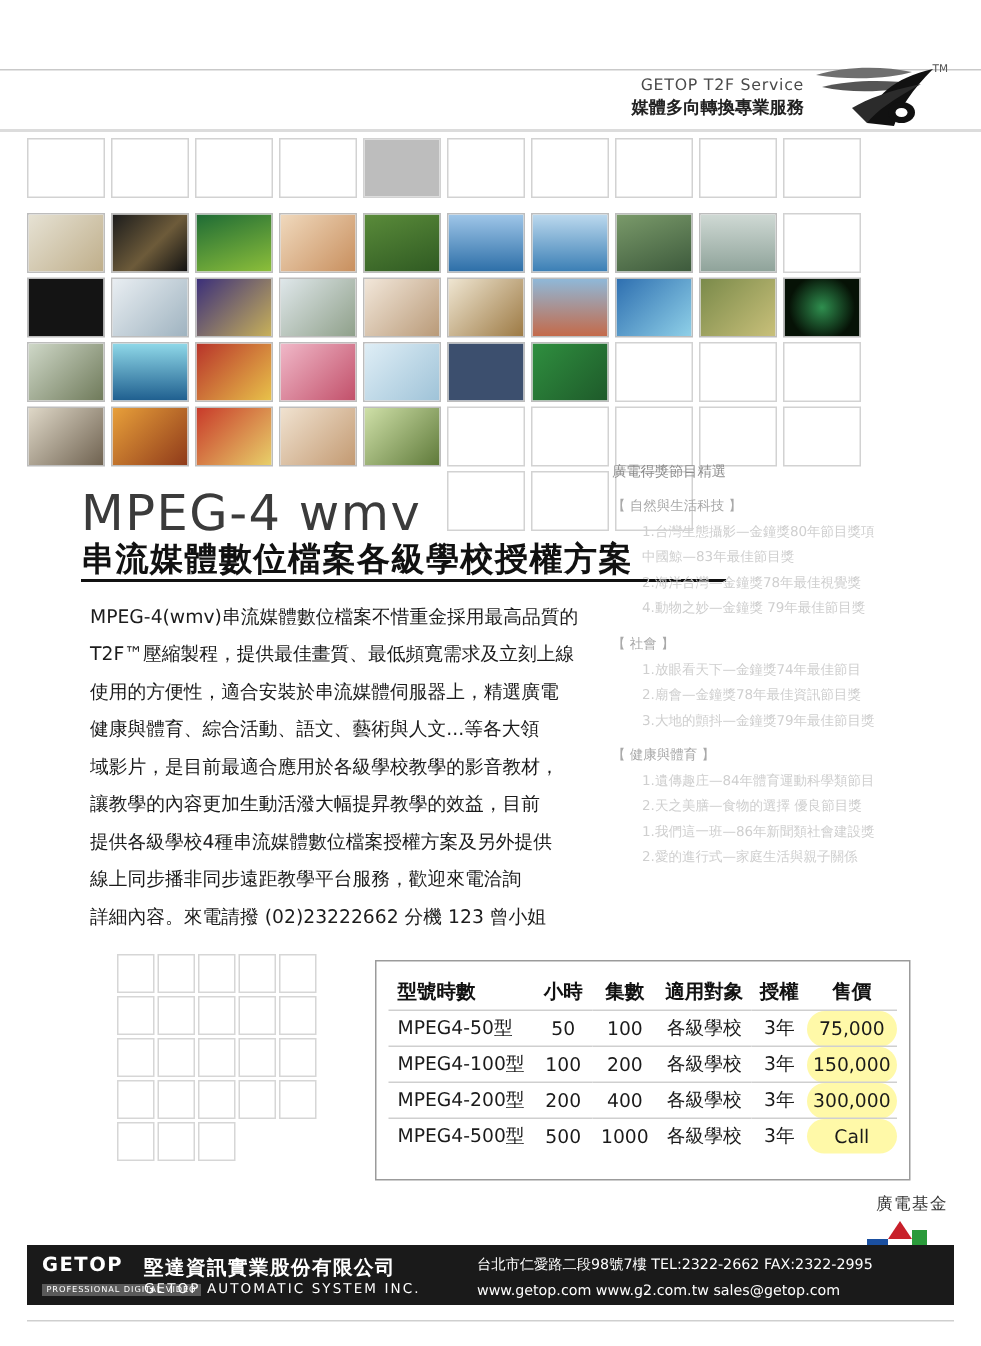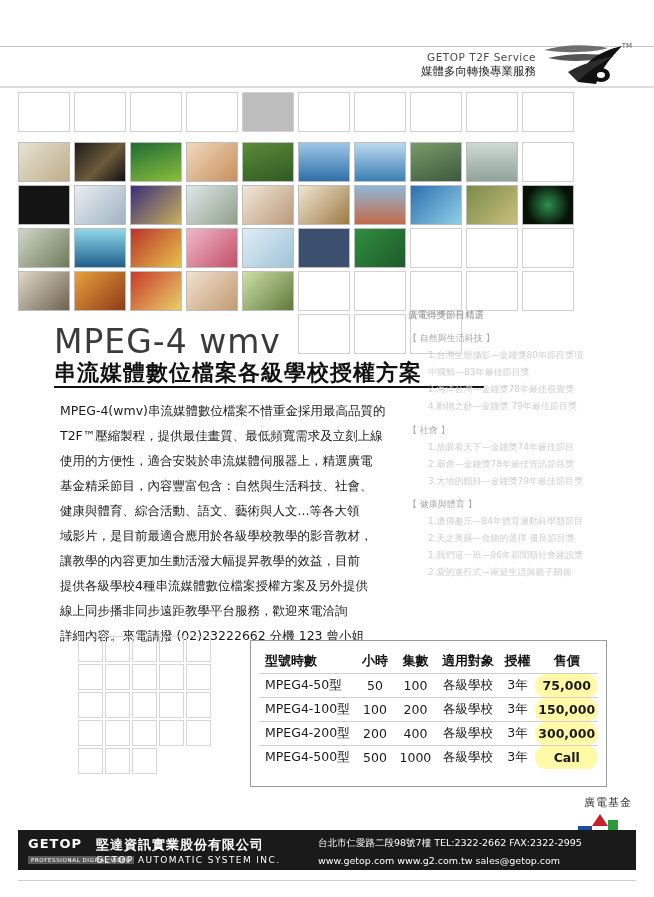--- a/index.html
+++ b/index.html
@@ -12,21 +12,21 @@
     color:#111;
   }
   .page{position:absolute;left:0;top:0;width:654px;height:897px;background:#fff;}
 
   
   .header{position:absolute;left:0;top:0;width:654px;height:88px;}
   .hdr-rule{position:absolute;left:0;top:46px;width:654px;height:1px;background:#c9c9c9;}
   .hdr-rule2{position:absolute;left:0;top:86px;width:654px;height:2px;background:#dcdcdc;}
   .hdr-text{position:absolute;right:118px;top:50px;text-align:right;line-height:1.35;}
   .hdr-line1{font-size:10.5px;color:#4a4a4a;letter-spacing:.5px;}
-  .hdr-line2{font-size:11.5px;color:#222;font-weight:normal;}
+  .hdr-line2{font-size:11.5px;color:#222;font-weight:bold;}
   .logo{position:absolute;right:24px;top:42px;width:92px;height:44px;}
   .logo .tm{position:absolute;right:-2px;top:0px;font-size:7px;color:#555;}
 
   
   .grid{position:absolute;left:18px;top:92px;width:620px;}
   .cellrow{position:relative;height:42px;}
   .cell{position:absolute;width:52px;height:40px;border:1px solid #d2d2d2;background:#fff;box-sizing:border-box;overflow:hidden;}
   .cell.img{border:1px solid #bdbdbd;}
   .cell .ph{width:100%;height:100%;display:block;}
 
@@ -48,21 +48,21 @@
   
   .minigrid{position:absolute;left:78px;top:636px;width:135px;height:140px;}
   .minicell{position:absolute;width:25px;height:26px;border:1px solid #d6d6d6;box-sizing:border-box;overflow:hidden;}
 
   
   .pricebox{position:absolute;left:250px;top:640px;width:355px;height:145px;border:1px solid #9b9b9b;background:#fff;}
   .ptable{position:absolute;left:8px;top:8px;width:339px;border-collapse:collapse;font-size:12.5px;}
   .ptable th{font-weight:bold;font-size:13px;padding:3px 2px;color:#111;text-align:center;white-space:nowrap;}
   .ptable td{padding:3px 2px;text-align:center;color:#1a1a1a;white-space:nowrap;border-top:1px solid #cfcfcf;}
   .ptable td.model{text-align:left;padding-left:6px;}
-  .ptable td.price{font-weight:bold;border-radius:12px;}
+  .ptable td.price{font-weight:normal;border-radius:12px;}
   .hl{background:#fff9a8;}
   .hl2{background:#fff9a8;}
 
   
   .fnd-logo{position:absolute;right:22px;top:812px;width:54px;height:52px;}
   .fnd-label{position:absolute;right:22px;top:795px;font-size:11px;color:#333;letter-spacing:1px;}
   .footerbar{position:absolute;left:18px;top:830px;width:618px;height:40px;background:#1a1a1a;}
   .f-getop{position:absolute;left:10px;top:6px;color:#fff;font-size:13px;font-weight:bold;letter-spacing:1px;}
   .f-sub{position:absolute;left:10px;top:26px;color:#fff;font-size:5.5px;letter-spacing:.6px;background:#5a5a5a;padding:1px 3px;}
   .f-cn{position:absolute;left:78px;top:6px;color:#fff;font-size:13px;font-weight:bold;letter-spacing:1px;}
@@ -235,21 +235,20 @@
   </div>
 
   <div class="title-main">MPEG-4  wmv</div>
   <div class="title-sub">串流媒體數位檔案各級學校授權方案</div>
   <div class="title-underline"></div>
 
   <div class="body-copy">
     <p>MPEG-4(wmv)串流媒體數位檔案不惜重金採用最高品質的</p>
     <p>T2F™壓縮製程，提供最佳畫質、最低頻寬需求及立刻上線</p>
     <p>使用的方便性，適合安裝於串流媒體伺服器上，精選廣電</p>
-    <p>基金精采節目，內容豐富包含：自然與生活科技、社會、</p>
     <p>健康與體育、綜合活動、語文、藝術與人文...等各大領</p>
     <p>域影片，是目前最適合應用於各級學校教學的影音教材，</p>
     <p>讓教學的內容更加生動活潑大幅提昇教學的效益，目前</p>
     <p>提供各級學校4種串流媒體數位檔案授權方案及另外提供</p>
     <p>線上同步播非同步遠距教學平台服務，歡迎來電洽詢</p>
     <p>詳細內容。來電請撥  (02)23222662 分機 123 曾小姐</p>
   </div>
 
   <div class="awards">
     <div class="aw-title">廣電得獎節目精選</div>

